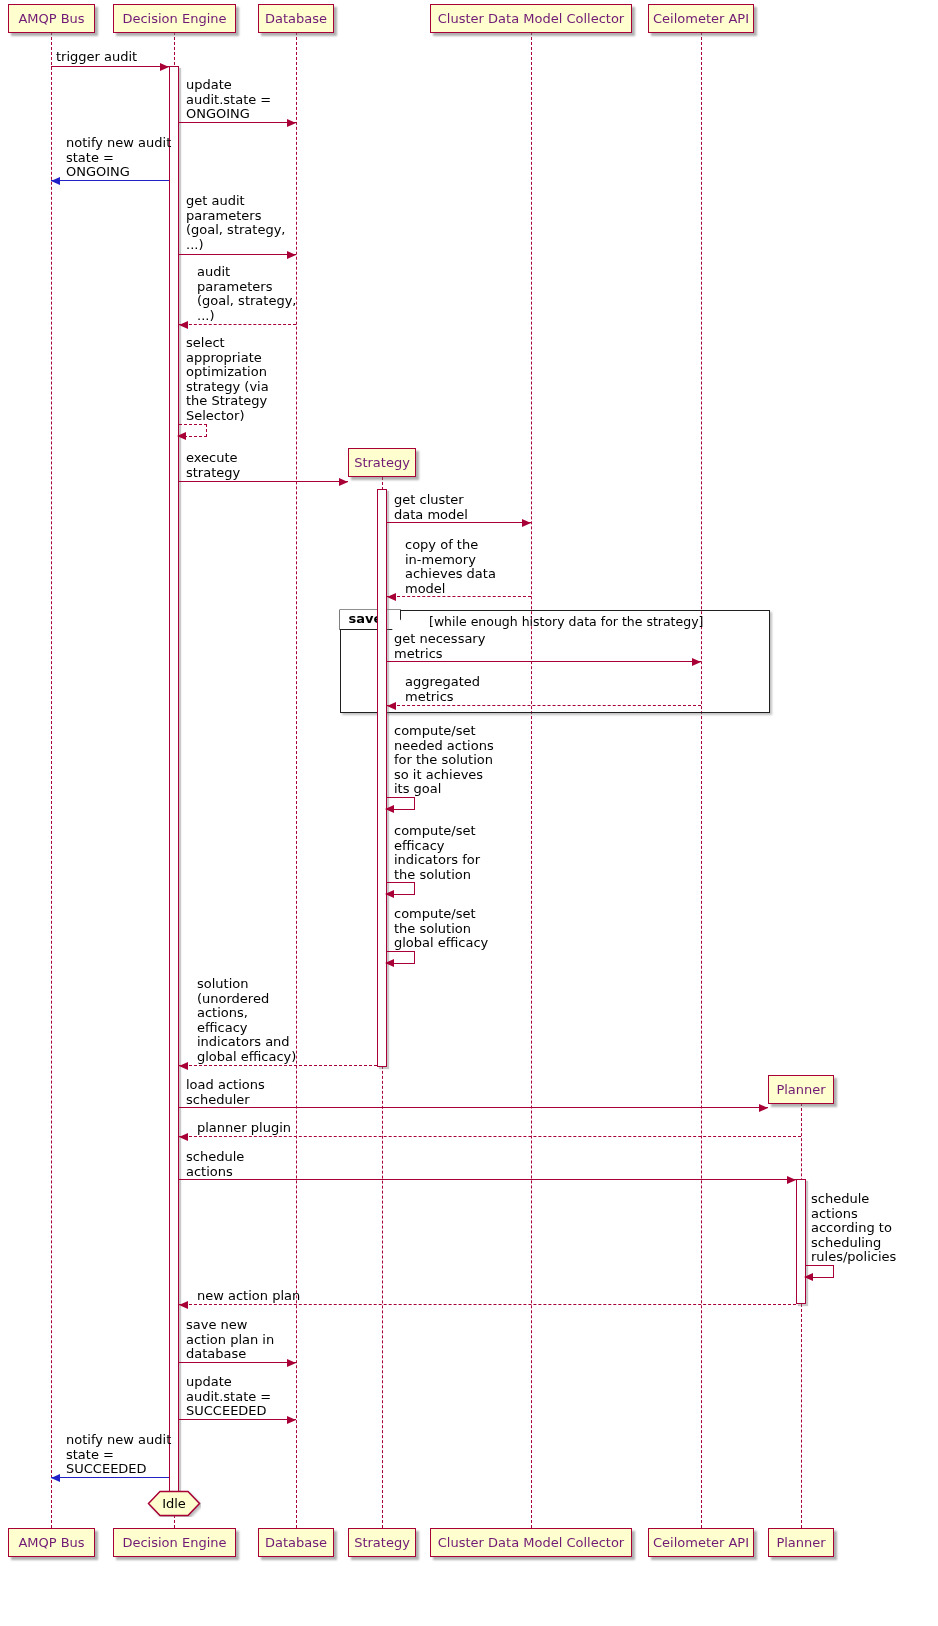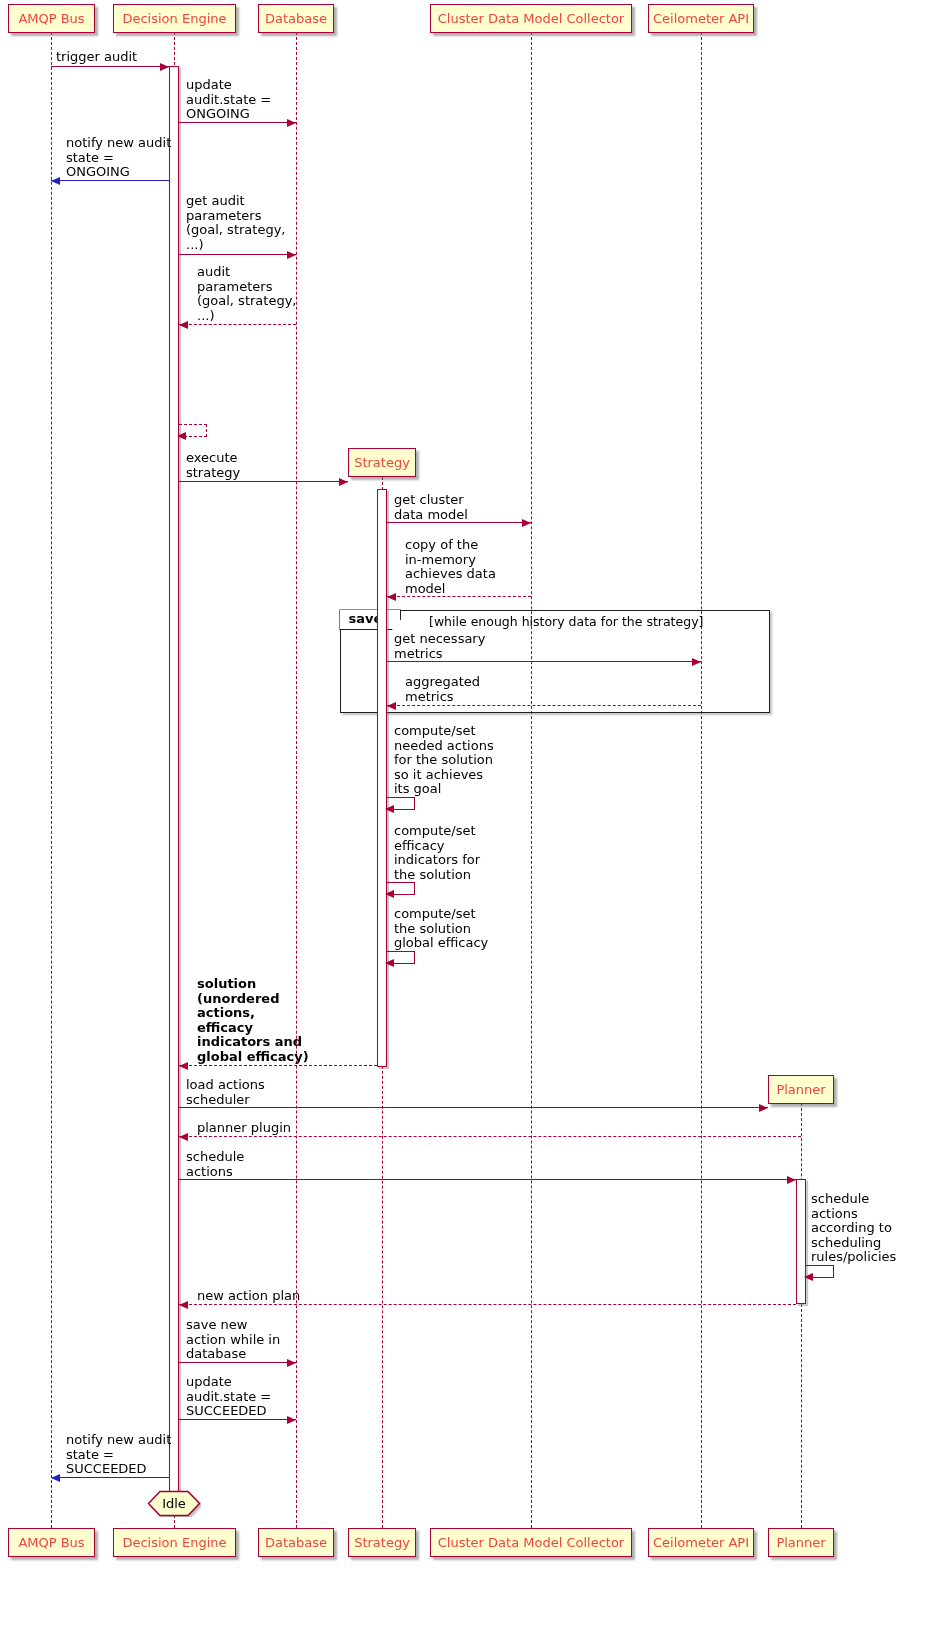--- a/index.html
+++ b/index.html
@@ -4,21 +4,21 @@
 <style>
   * { margin:0; padding:0; box-sizing:border-box; }
   body { background:#fff; font-family:"DejaVu Sans", sans-serif; }
   .canvas { position:relative; width:938px; height:1626px; background:#fff; overflow:hidden; }
 
   .lifeline { position:absolute; width:0; border-left:1px dashed #A80036; }
 
   .pbox { position:absolute; height:29px; background:#FEFECE; border:1.5px solid #A80036;
           box-shadow:3px 3px 2px rgba(110,110,110,0.55);
           display:flex; align-items:center; justify-content:center;
-          font-size:13px; color:#ef4444; white-space:nowrap; }
+          font-size:13px; color:#701a75; white-space:nowrap; }
 
   .activation { position:absolute; width:10px; background:#fff; border:1px solid #A80036;
                 box-shadow:2px 2px 1px rgba(120,120,120,0.4); }
 
   .mlabel { position:absolute; font-size:13px; line-height:14.5px; white-space:pre-line; color:#000; }
 
   .arrow { position:absolute; height:0; border-top:1px solid #A80036; }
   .arrow.dashed { border-top-style:dashed; }
   .arrow.blue { border-top-color:#2121C8; }
   .arrow::after { content:""; position:absolute; top:-4px; width:0; height:0;
@@ -100,20 +100,26 @@
 state =
 ONGOING</div>
   <div class="mlabel" style="left:186px; top:194px;">get audit
 parameters
 (goal, strategy,
 ...)</div>
   <div class="mlabel" style="left:197px; top:265px;">audit
 parameters
 (goal, strategy,
 ...)</div>
+  <div class="mlabel" style="left:186px; top:336px;">select
+appropriate
+optimization
+strategy (via
+the Strategy
+Selector)</div>
   <div class="mlabel" style="left:186px; top:451px;">execute
 strategy</div>
   <div class="mlabel" style="left:394px; top:493px;">get cluster
 data model</div>
   <div class="mlabel" style="left:405px; top:538px;">copy of the
 in-memory
 achieves data
 model</div>
   <div class="mlabel" style="left:394px; top:632px;">get necessary
 metrics</div>
@@ -124,39 +130,39 @@
 for the solution
 so it achieves
 its goal</div>
   <div class="mlabel" style="left:394px; top:824px;">compute/set
 efficacy
 indicators for
 the solution</div>
   <div class="mlabel" style="left:394px; top:907px;">compute/set
 the solution
 global efficacy</div>
-  <div class="mlabel" style="left:197px; top:977px;font-weight:bold;">solution
+  <div class="mlabel" style="left:197px; top:977px;">solution
 (unordered
 actions,
 efficacy
 indicators and
 global efficacy)</div>
   <div class="mlabel" style="left:186px; top:1078px;">load actions
 scheduler</div>
   <div class="mlabel" style="left:197px; top:1121px;">planner plugin</div>
   <div class="mlabel" style="left:186px; top:1150px;">schedule
 actions</div>
   <div class="mlabel" style="left:811px; top:1192px;">schedule
 actions
 according to
 scheduling
 rules/policies</div>
   <div class="mlabel" style="left:197px; top:1289px;">new action plan</div>
   <div class="mlabel" style="left:186px; top:1318px;">save new
-action while in
+action plan in
 database</div>
   <div class="mlabel" style="left:186px; top:1375px;">update
 audit.state =
 SUCCEEDED</div>
   <div class="mlabel" style="left:66px;  top:1433px;">notify new audit
 state =
 SUCCEEDED</div>
 
   <div class="pbox" style="left:8px;   top:4px; width:87px;">AMQP Bus</div>
   <div class="pbox" style="left:113px; top:4px; width:123px;">Decision Engine</div>

